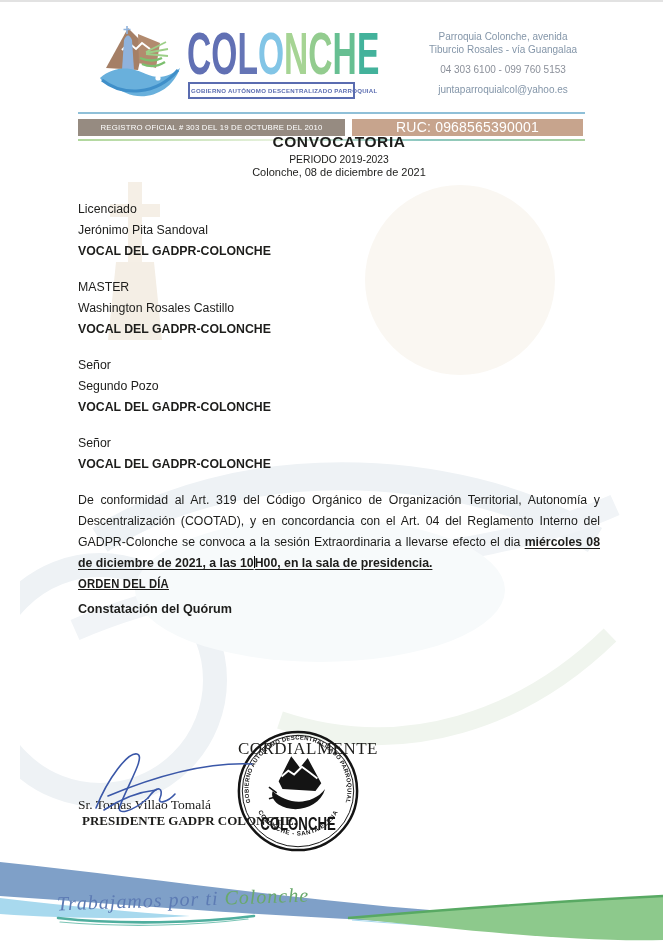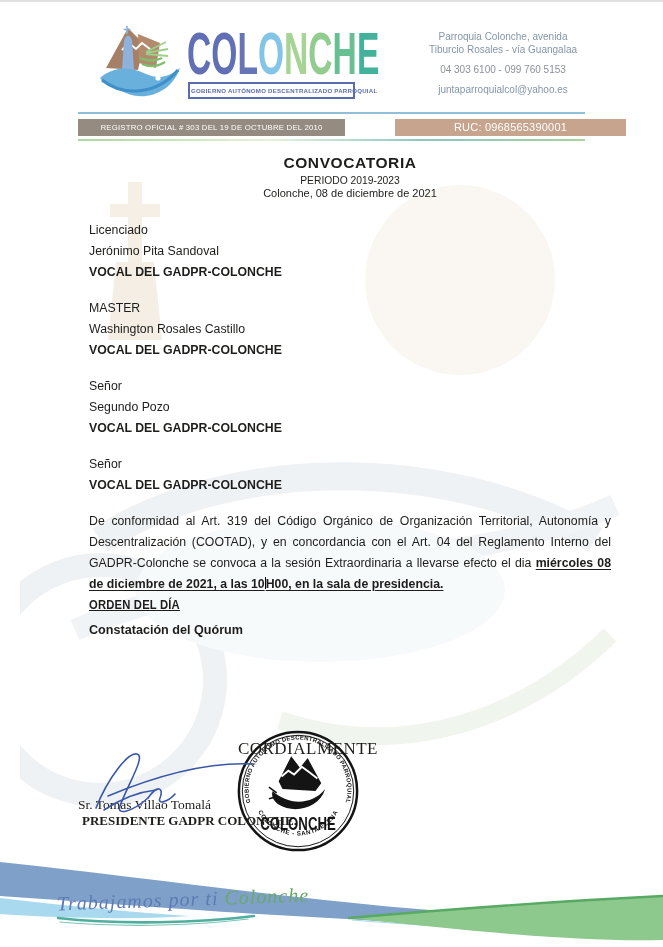--- a/index.html
+++ b/index.html
@@ -23,27 +23,27 @@
            color:var(--contact-text,#8496a9);font-size:10px;line-height:13px;}
   .contact .c-phone{margin-top:7px;color:#8b909a;}
   .contact .c-email{margin-top:7px;}
 
   .line-top{position:absolute;left:78px;top:112px;width:507px;height:2px;
             background:var(--banner-line-blue,#8fc0d8);z-index:1;}
   .banner-registro{position:absolute;left:78px;top:119px;width:267px;height:17px;z-index:1;
             background:var(--registro-bg,#968b81);color:#fff;font-size:7.8px;
             line-height:17px;text-align:center;letter-spacing:.2px;}
   .banner-ruc{position:absolute;left:352px;top:119px;width:231px;height:17px;z-index:1;
-            background:var(--ruc-bg,#c7a48d);color:#fff;font-size:11px;
-            line-height:17px;text-align:center;letter-spacing:.2px;margin-left:43px;}
+            background:var(--ruc-bg,#c7a48d);color:#fff;font-size:14px;
+            line-height:17px;text-align:center;letter-spacing:.2px;}
   .line-bottom{position:absolute;left:78px;top:139px;width:507px;height:2px;z-index:1;
             background:linear-gradient(90deg,#b0d79c,#e6f1dc 38%,#8cc7c0 68%,#a9d2a0);}
 
   
-  .content{position:absolute;left:78px;top:154px;width:522px;z-index:2;margin-left:11px;}
+  .content{position:absolute;left:78px;top:133px;width:522px;z-index:2;}
   .t-title{text-align:center;font-size:15.5px;font-weight:bold;letter-spacing:.6px;line-height:18px;}
   .t-session{text-align:center;font-size:13.2px;font-weight:bold;line-height:18px;margin-top:1px;}
   .t-period{text-align:center;font-size:10.3px;line-height:13px;margin-top:2px;}
   .t-dateline{text-align:center;font-size:11px;line-height:13px;}
   .recipients{margin-top:20px;font-size:12.3px;}
   .recipient{margin-bottom:15px;line-height:21px;}
   .recipient .r-role{font-weight:bold;}
   .body-par{margin-top:7px;font-size:12.3px;line-height:21px;text-align:justify;}
   .body-par b u{text-underline-offset:2px;}
   .caret{display:inline-block;width:0;border-left:1.5px solid #000;height:12px;vertical-align:-1px;}

